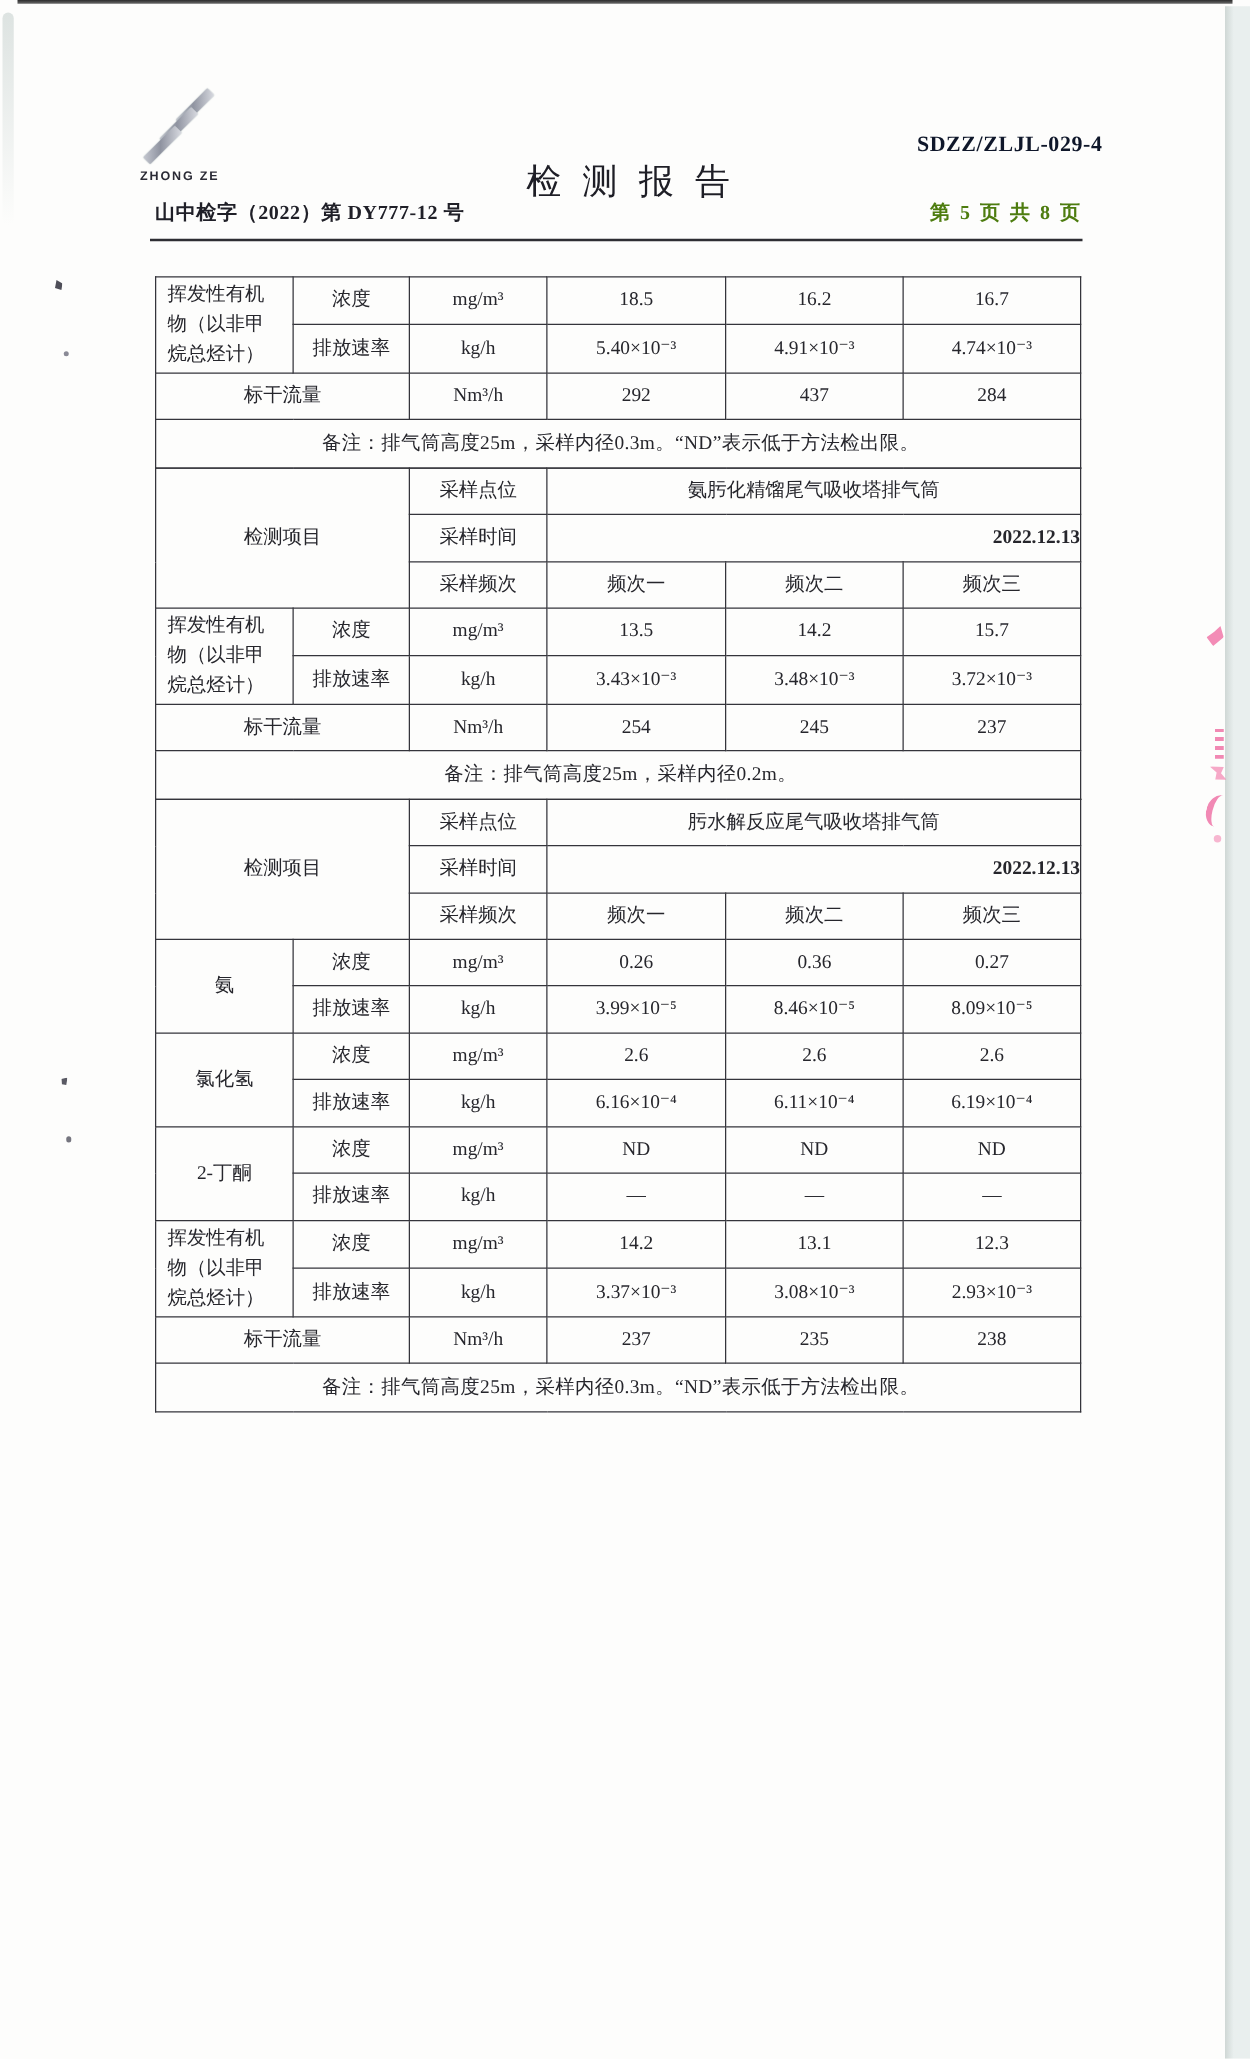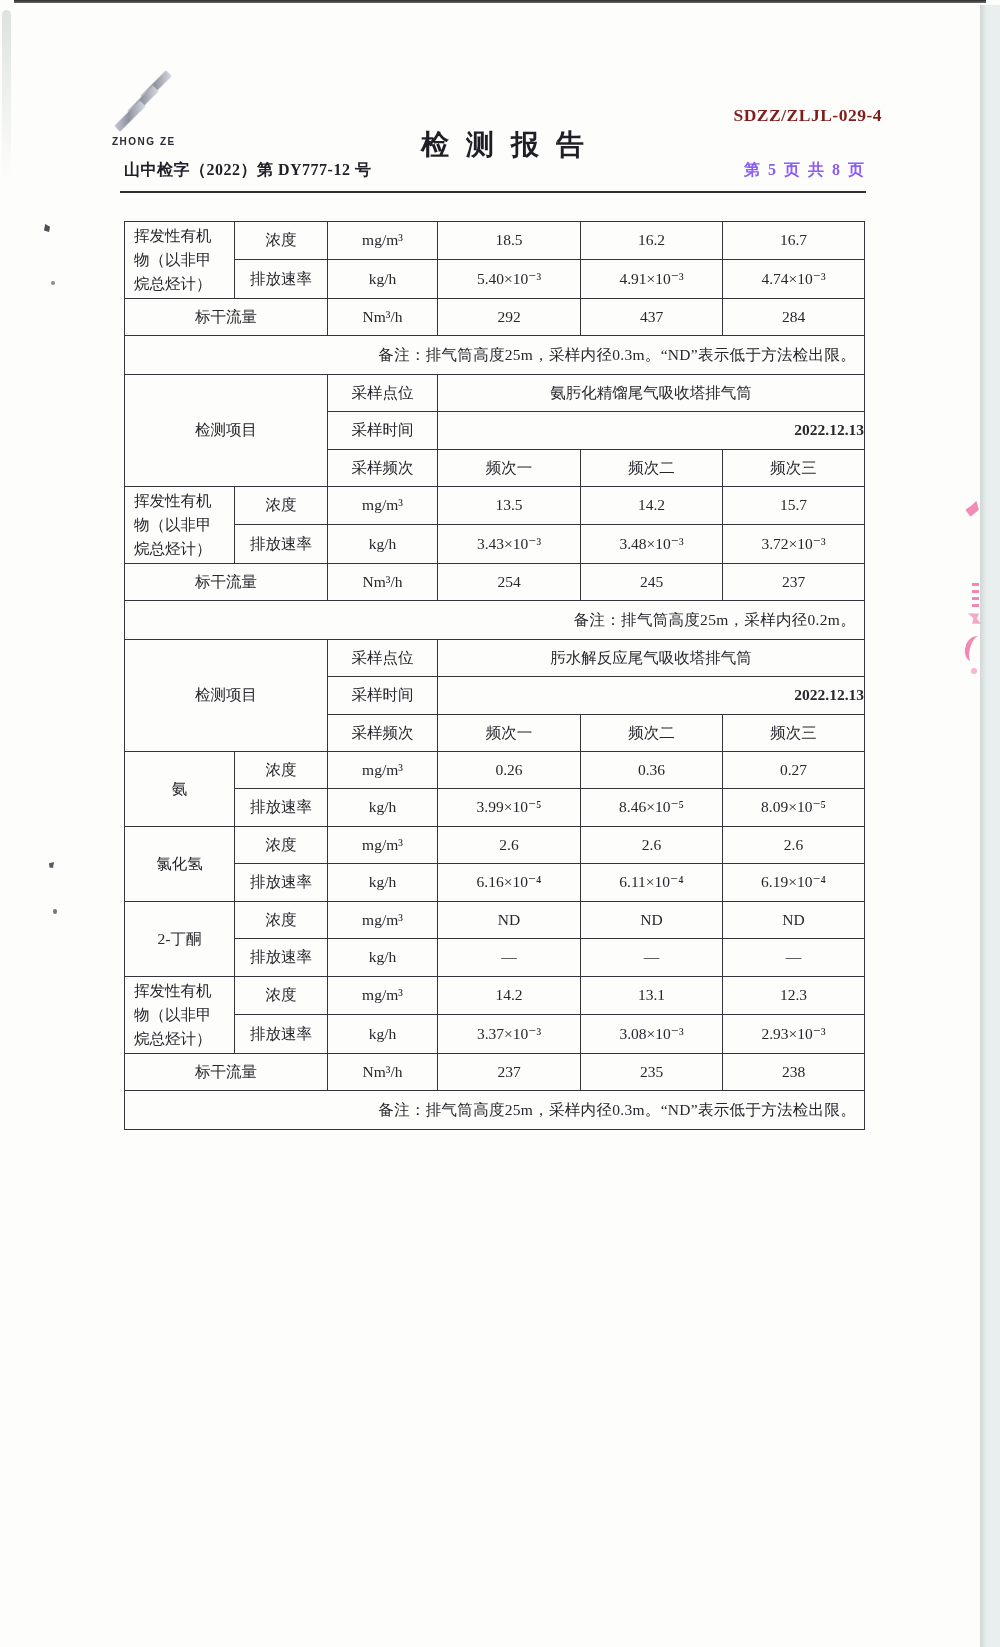--- a/index.html
+++ b/index.html
@@ -36,37 +36,37 @@
   .logo{position:absolute;left:112px;top:70px;width:90px;height:86px;}
   .logo .bar{position:absolute;width:36px;height:8px;border-radius:1px;
     background:linear-gradient(135deg,#c6c9d1,#8f93a0 45%,#d9dbe1);
     transform:rotate(-45deg);box-shadow:0 0 1px #9aa;}
   .logo .b1{left:26px;top:12px;}
   .logo .b2{left:13px;top:27px;}
   .logo .b3{left:0px;top:42px;}
   .logo .logo-text{position:absolute;left:0;top:66px;font-family:"Liberation Sans","DejaVu Sans",sans-serif;
     font-size:10px;font-weight:bold;letter-spacing:1.5px;color:#2a2a35;white-space:nowrap;}
   .doc-code{position:absolute;left:582px;top:105px;width:300px;text-align:right;
-    font-size:17.5px;font-weight:bold;letter-spacing:.5px;color:#7f1d1d;}
+    font-size:17.5px;font-weight:bold;letter-spacing:.5px;color:#0f172a;}
   .doc-title{position:absolute;left:124px;top:126px;width:740px;text-align:center;
-    font-size:28px;font-weight:bold;letter-spacing:17px;padding-left:17px;color:#1e1e26;}
+    font-size:28px;font-weight:normal;letter-spacing:17px;padding-left:17px;color:#1e1e26;}
   .report-no{position:absolute;left:124px;top:160px;font-size:16px;font-weight:600;color:#202028;letter-spacing:.5px;}
   .page-info{position:absolute;left:566px;top:160px;width:300px;text-align:right;
-    font-size:16px;font-weight:600;color:#8b5cf6;letter-spacing:2px;}
+    font-size:16px;font-weight:600;color:#4d7c0f;letter-spacing:2px;}
   .head-rule{position:absolute;left:120px;top:191px;width:746px;height:2px;background:#2e2e33;}
 
   
   .tables-wrap{position:absolute;left:124px;top:221px;width:740px;}
   table{border-collapse:collapse;table-layout:fixed;width:740px;}
   table + table{margin-top:-1px;}
   td{border:1px solid #34343b;text-align:center;vertical-align:middle;
     font-size:15.5px;padding:0;line-height:1.45;color:#26262c;}
   tr{height:37px;}
   tr.note-row{height:39px;}
-  td.note-cell{text-align:right;padding:2px 8px 2px 12px;letter-spacing:.3px;}
+  td.note-cell{text-align:center;padding:2px 8px 2px 12px;letter-spacing:.3px;}
   td.param-cell{text-align:left;padding:2px 9px;line-height:1.55;}
   td.center-param{text-align:center;}
   td.bold{font-weight:bold;text-align:right;}
 </style>
 </head>
 <body>
 
 <div class="top-scan-line"></div>
 <div class="right-strip"></div>
 <div class="left-edge"></div>

